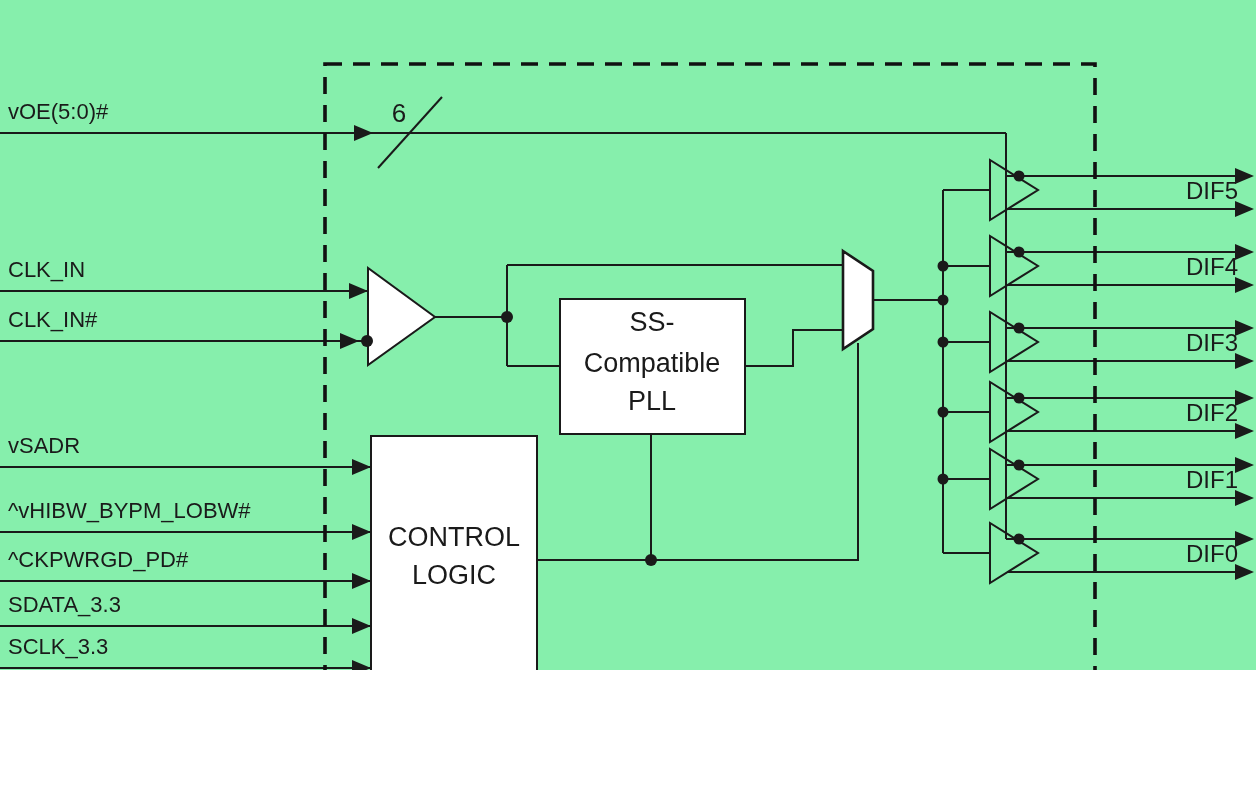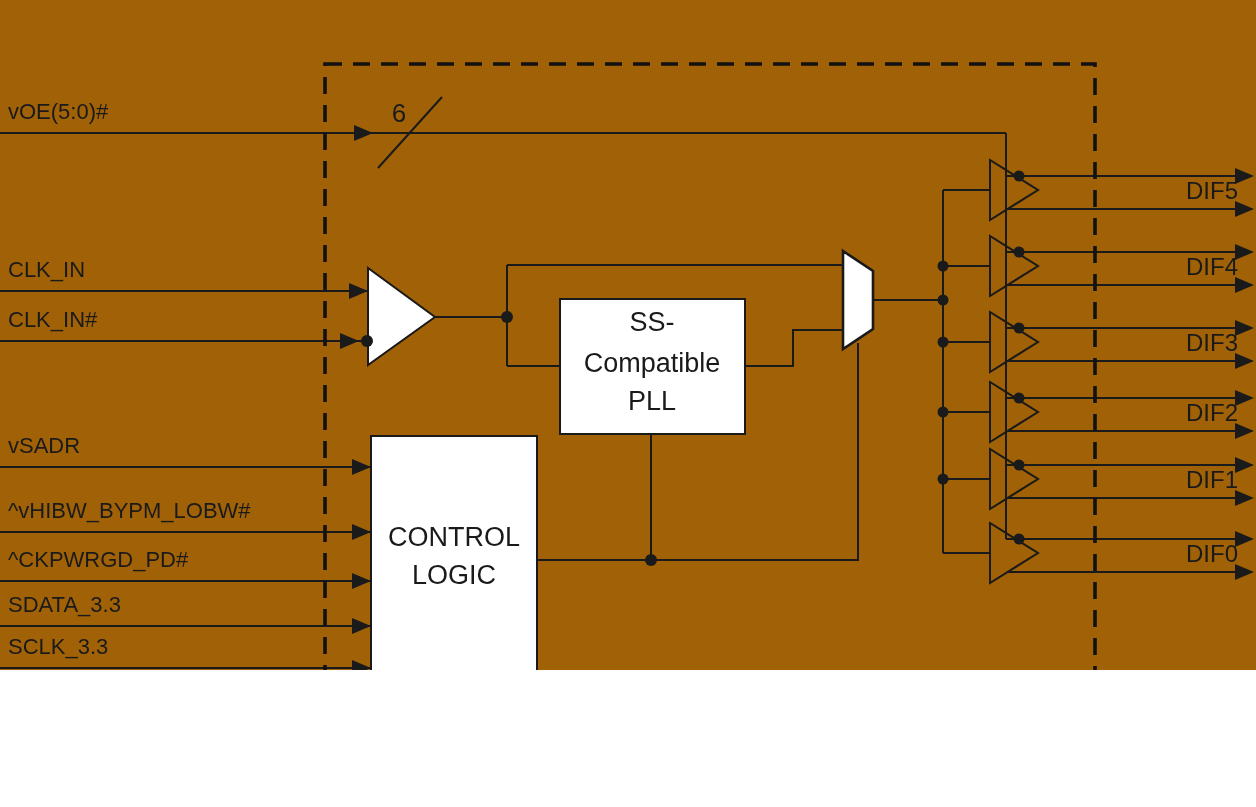--- a/index.html
+++ b/index.html
@@ -1,16 +1,16 @@
 <!DOCTYPE html>
 <html><head>
 <meta charset="utf-8">
 <style>
   html, body { margin: 0; padding: 0; background: #ffffff; }
-  .stage { position: relative; width: 1256px; height: 670px; background: #a16207; }
+  .stage { position: relative; width: 1256px; height: 670px; background: #86efac; }
   svg { display: block; }
   .wire   { stroke: #1a1a1a; stroke-width: 2; fill: none; }
   .boxln  { stroke: #1a1a1a; stroke-width: 2; fill: #ffffff; }
   .tri    { stroke: #1a1a1a; stroke-width: 2; fill: none; }
   .muxln  { stroke: #1a1a1a; stroke-width: 2.6; fill: #ffffff; }
   .solid  { fill: #1a1a1a; stroke: none; }
   .border { stroke: #111111; stroke-width: 3.6; fill: none; stroke-dasharray: 17 11; }
   .lbl       { font-family: "Liberation Sans", sans-serif; font-size: 22px; fill: #1a1a1a; }
   .lbl-out   { font-family: "Liberation Sans", sans-serif; font-size: 24px; fill: #1a1a1a; }
   .lbl-block { font-family: "Liberation Sans", sans-serif; font-size: 27px; fill: #1a1a1a; }

